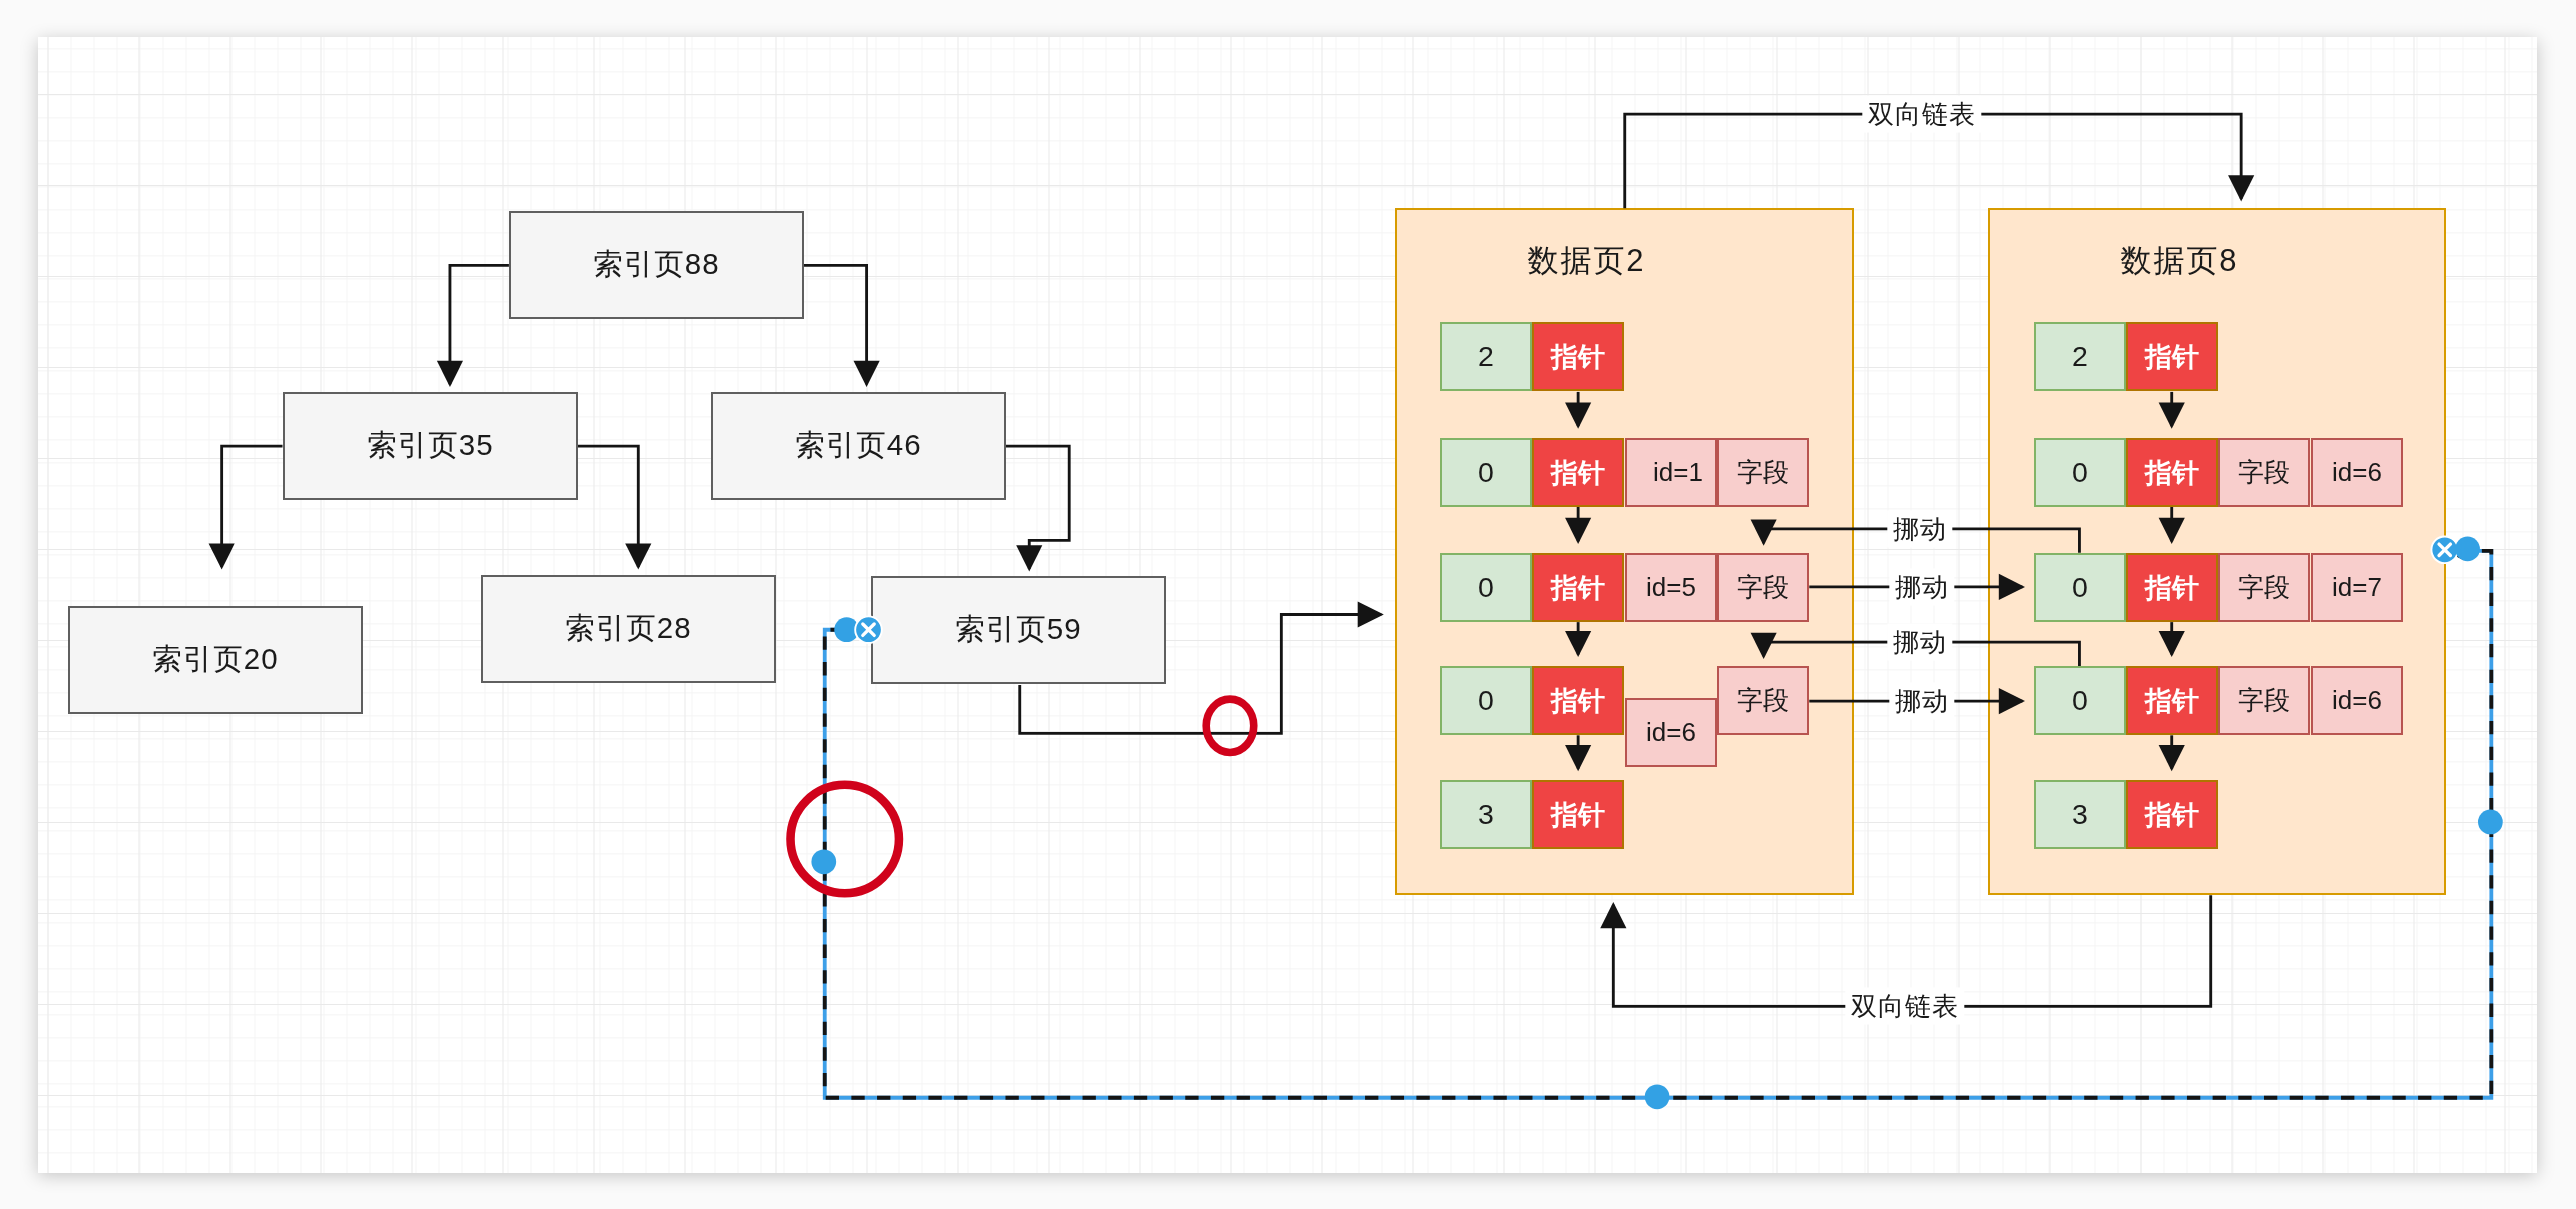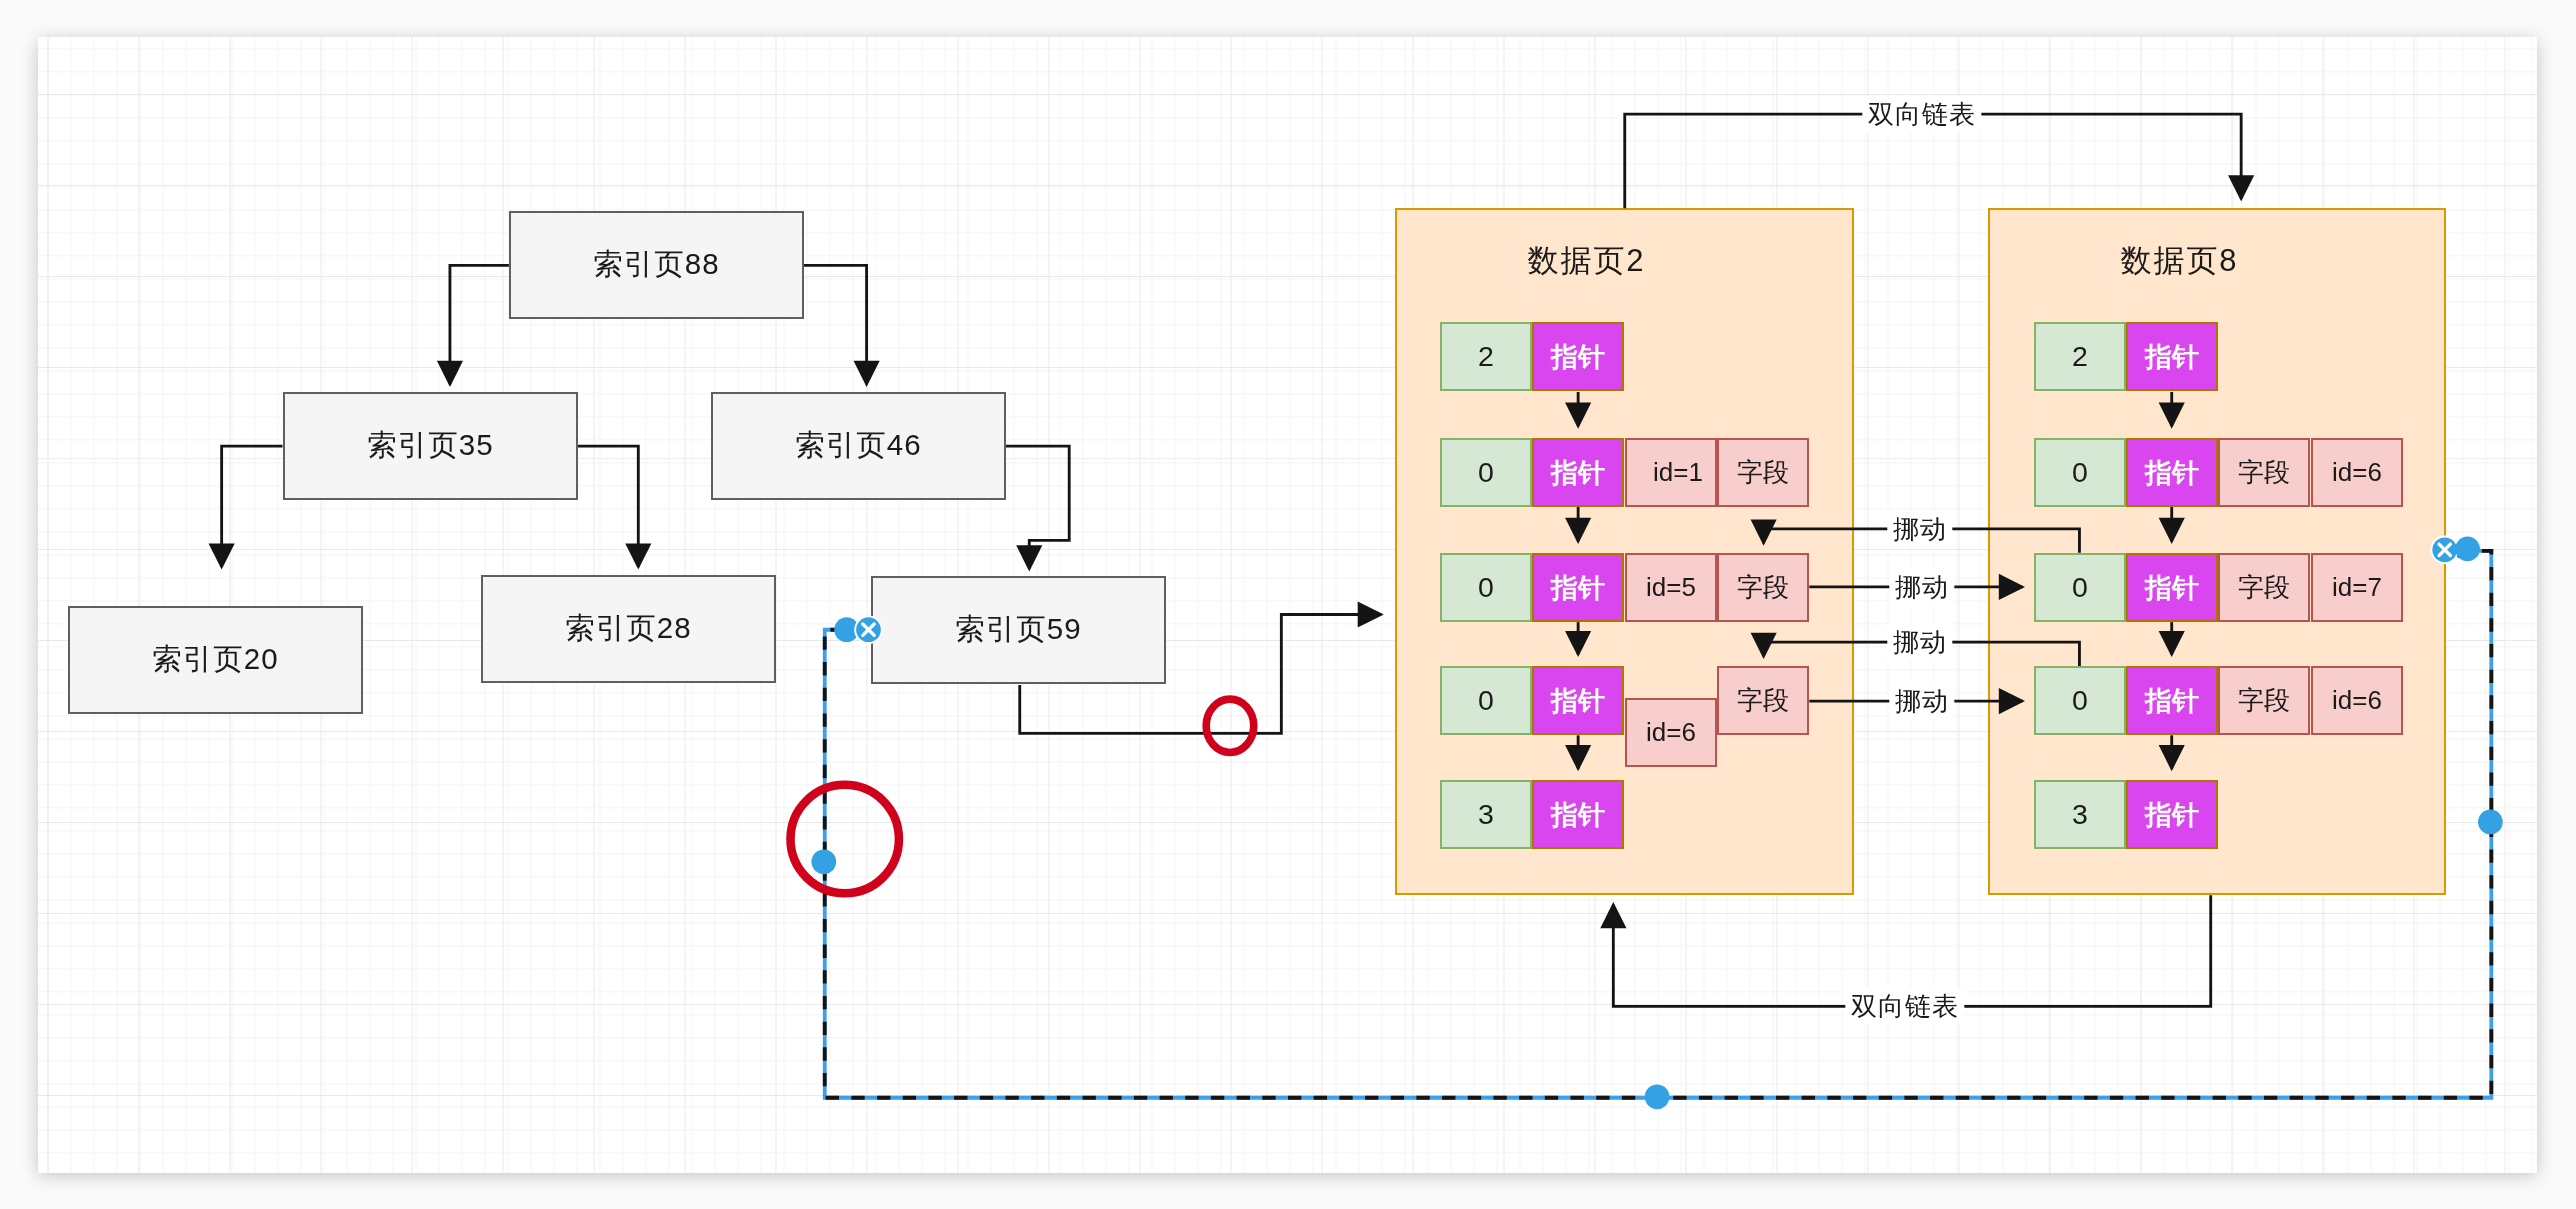--- a/index.html
+++ b/index.html
@@ -36,21 +36,21 @@
   }
   .panel-title{
     position:absolute;z-index:3;width:383px;text-align:center;
     font-size:31px;font-weight:500;letter-spacing:1.9px;
   }
   .cell{
     position:absolute;width:92px;height:69px;z-index:3;box-sizing:border-box;
     display:flex;align-items:center;justify-content:center;font-size:27px;
   }
   .cell.green{background:#d5e8d4;border:2.9px solid #82b366;font-size:28.5px;}
-  .cell.pointer{background:#d946ef;border:2.9px solid #b07400;color:#ffffff;font-weight:600;}
+  .cell.pointer{background:#ef4444;border:2.9px solid #b07400;color:#ffffff;font-weight:600;}
   .cell.pink{background:#f8cecc;border:2.9px solid #b85450;font-size:26px;}
   .edge-label{
     position:absolute;z-index:4;transform:translate(-50%,-50%);
     background:#ffffff;padding:1px 5.7px;font-size:26px;letter-spacing:1px;white-space:nowrap;
   }
 </style>
 </head>
 <body>
 
 <div id="canvas"></div>

